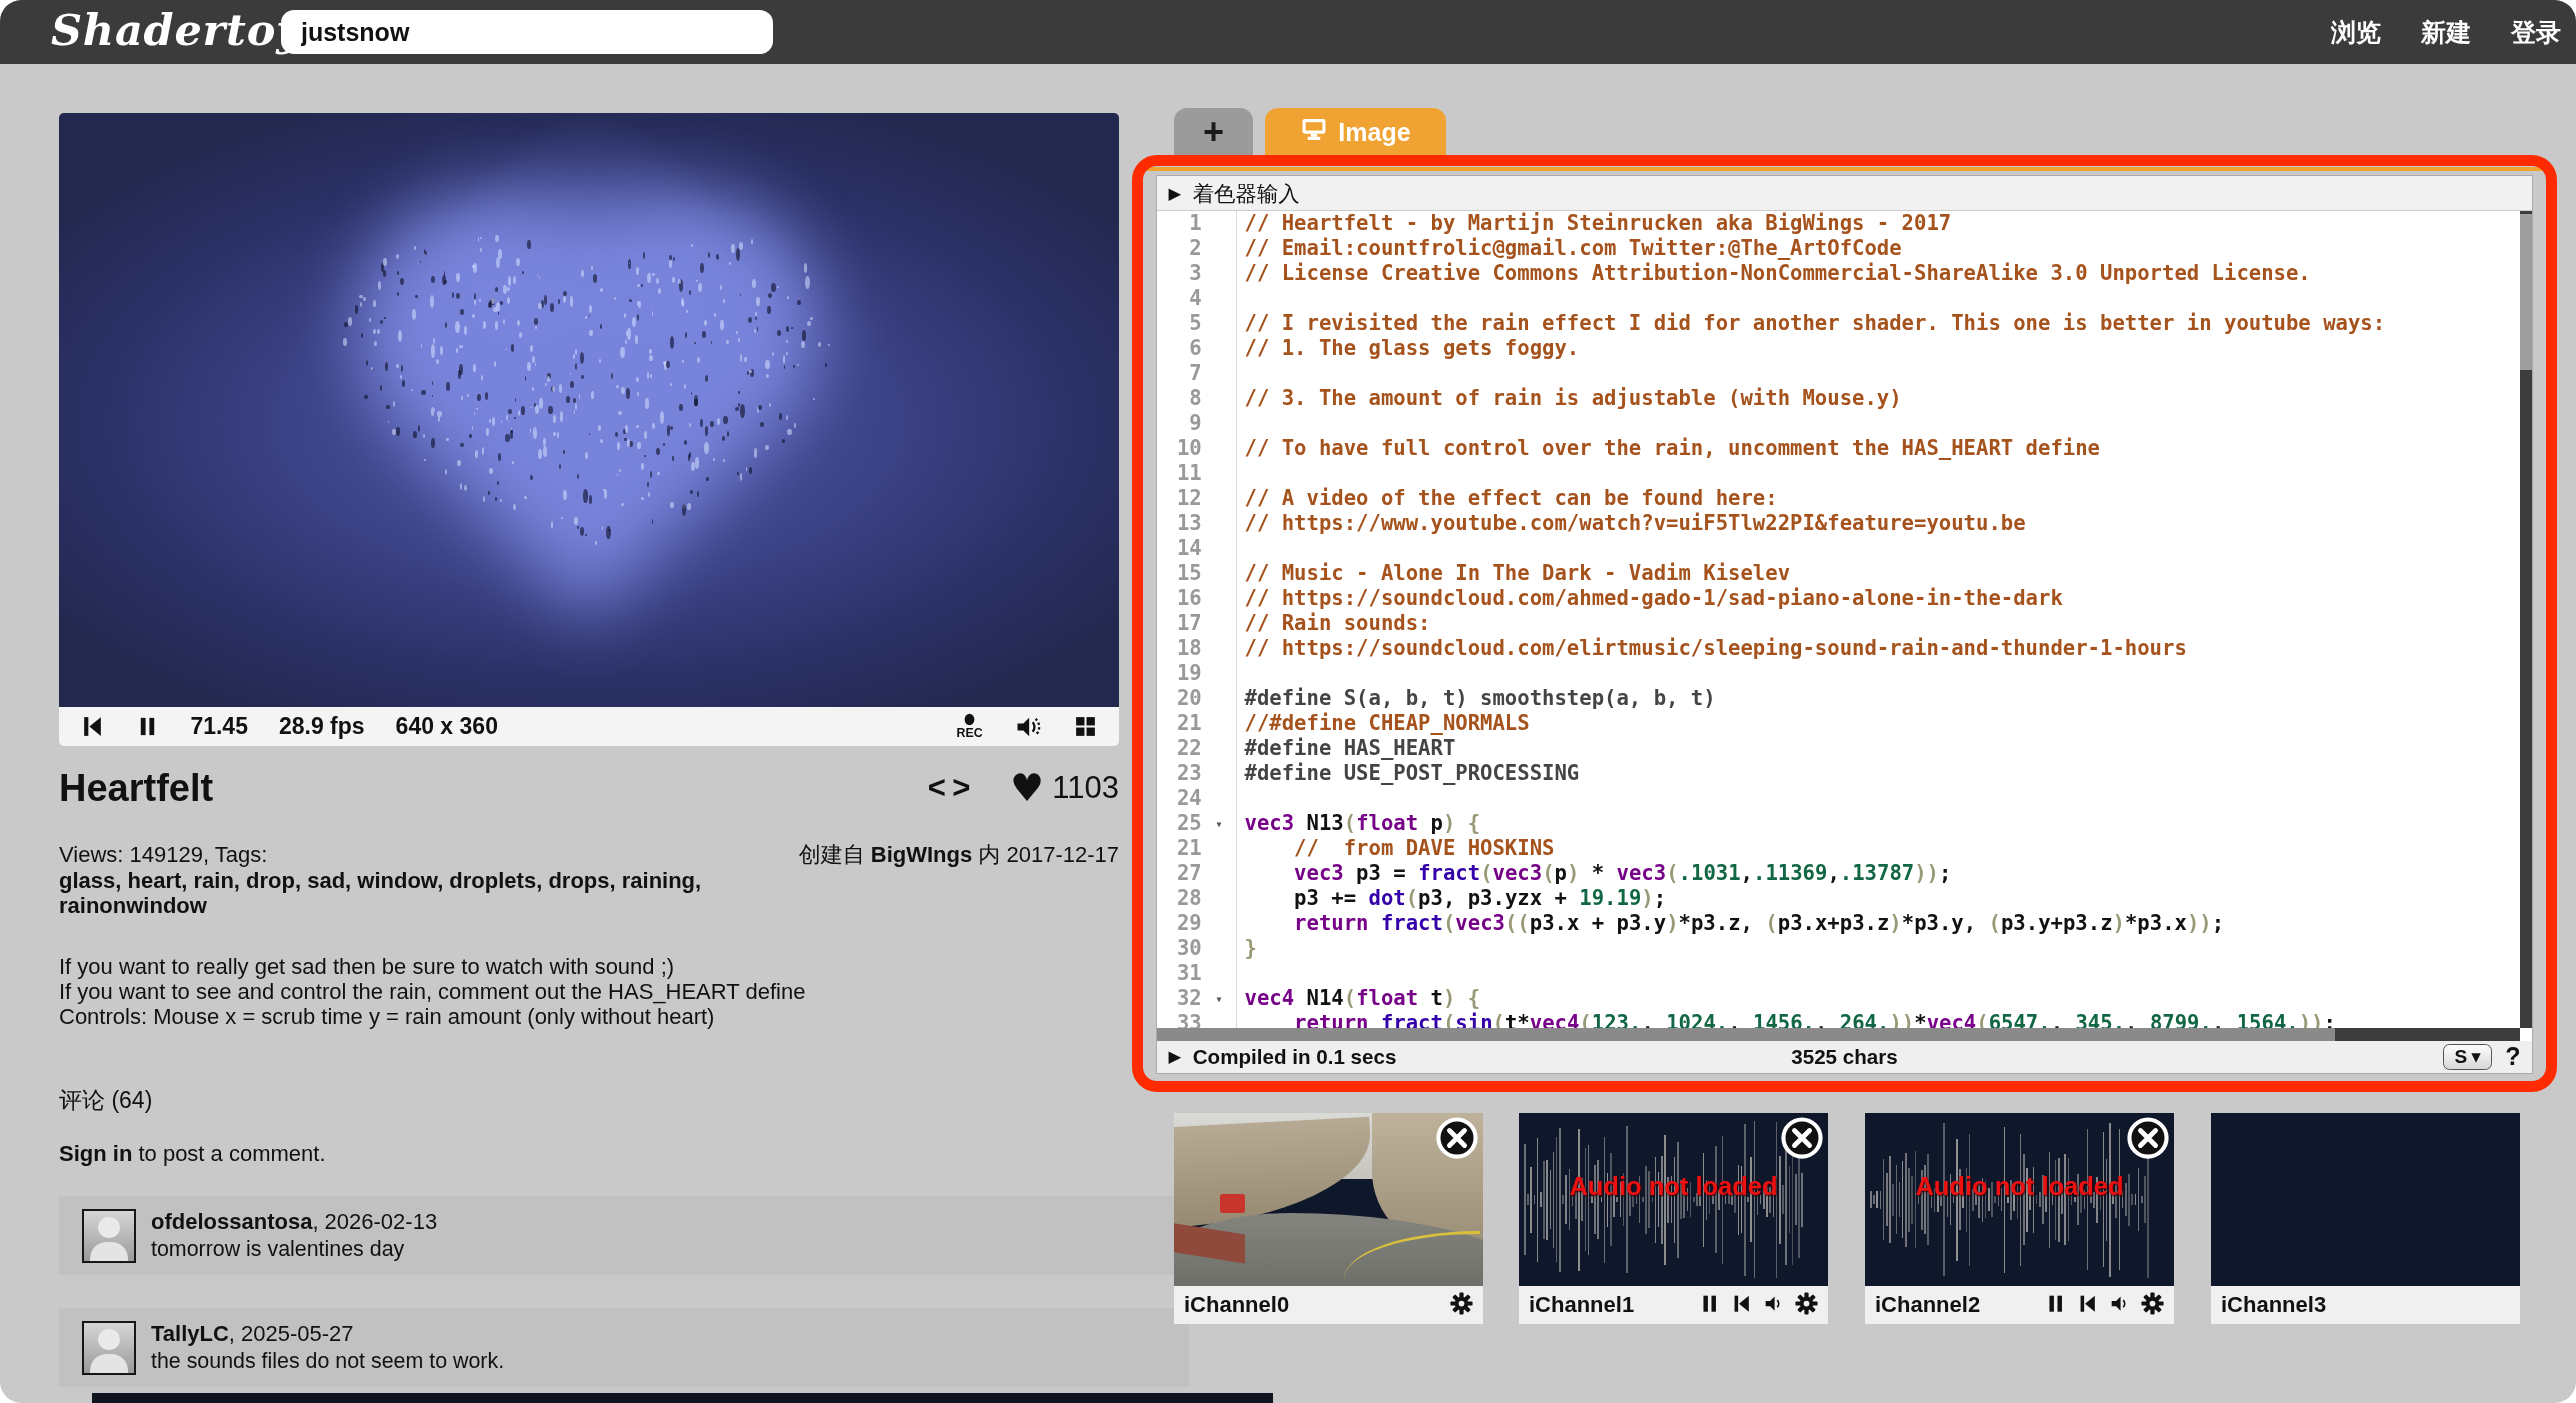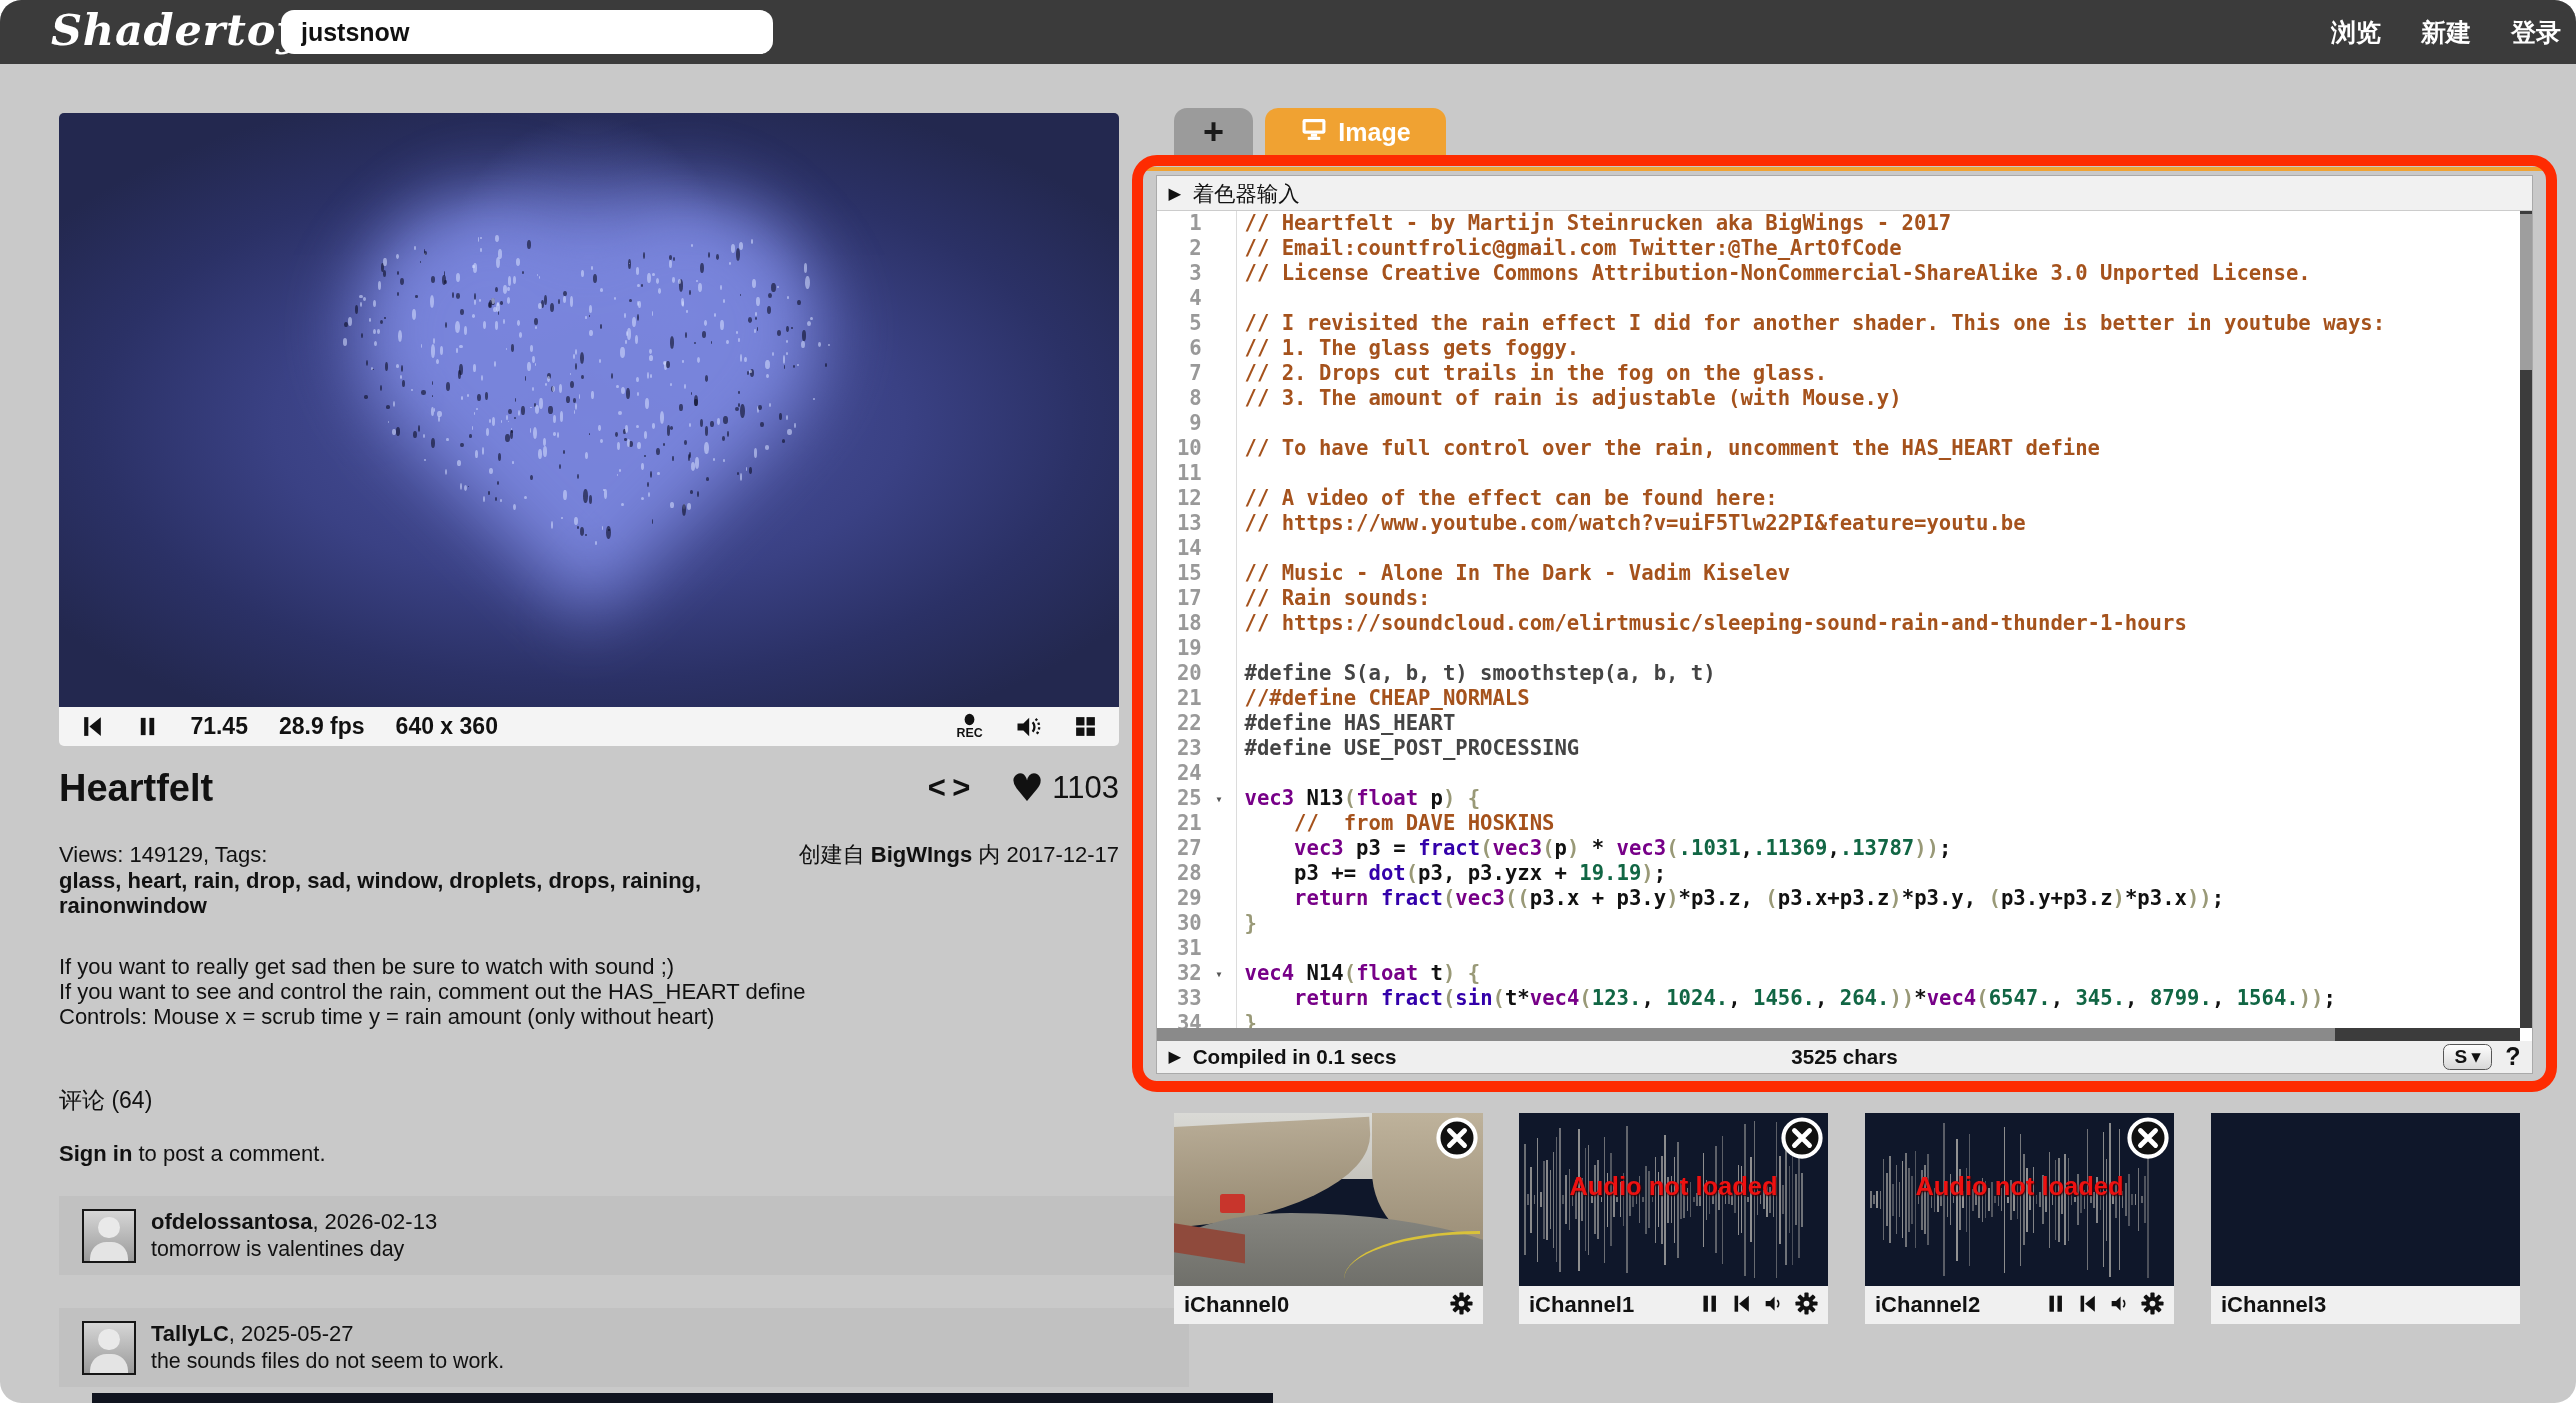--- a/index.html
+++ b/index.html
@@ -686,29 +686,30 @@
       <span class="tri">▶</span>
       <span>着色器输入</span>
     </div>
     <div class="ed-code">
         <div class="code-row"><span class="ln">1</span><span class="fold">▾</span><span class="cd"><span class="c">// Heartfelt - by Martijn Steinrucken aka BigWings - 2017</span></span></div>
         <div class="code-row"><span class="ln">2</span><span class="fold">▾</span><span class="cd"><span class="c">// Email:countfrolic@gmail.com Twitter:@The_ArtOfCode</span></span></div>
         <div class="code-row"><span class="ln">3</span><span class="fold">▾</span><span class="cd"><span class="c">// License Creative Commons Attribution-NonCommercial-ShareAlike 3.0 Unported License.</span></span></div>
         <div class="code-row"><span class="ln">4</span><span class="fold">▾</span><span class="cd"></span></div>
         <div class="code-row"><span class="ln">5</span><span class="fold">▾</span><span class="cd"><span class="c">// I revisited the rain effect I did for another shader. This one is better in youtube ways:</span></span></div>
         <div class="code-row"><span class="ln">6</span><span class="fold">▾</span><span class="cd"><span class="c">// 1. The glass gets foggy.</span></span></div>
-        <div class="code-row"><span class="ln">7</span><span class="fold">▾</span><span class="cd"><span class="c">// 2. Drops cut trails in the fog on the glass.</span></span></div>
+        <div class="code-row"><span class="ln">7</span><span class="fold">▾</span></div>
         <div class="code-row"><span class="ln">8</span><span class="fold">▾</span><span class="cd"><span class="c">// 3. The amount of rain is adjustable (with Mouse.y)</span></span></div>
         <div class="code-row"><span class="ln">9</span><span class="fold">▾</span><span class="cd"></span></div>
         <div class="code-row"><span class="ln">10</span><span class="fold">▾</span><span class="cd"><span class="c">// To have full control over the rain, uncomment the HAS_HEART define</span></span></div>
         <div class="code-row"><span class="ln">11</span><span class="fold">▾</span><span class="cd"></span></div>
         <div class="code-row"><span class="ln">12</span><span class="fold">▾</span><span class="cd"><span class="c">// A video of the effect can be found here:</span></span></div>
         <div class="code-row"><span class="ln">13</span><span class="fold">▾</span><span class="cd"><span class="c">// https://www.youtube.com/watch?v=uiF5Tlw22PI&amp;feature=youtu.be</span></span></div>
         <div class="code-row"><span class="ln">14</span><span class="fold">▾</span><span class="cd"></span></div>
         <div class="code-row"><span class="ln">15</span><span class="fold">▾</span><span class="cd"><span class="c">// Music - Alone In The Dark - Vadim Kiselev</span></span></div>
+        <div class="code-row"><span class="ln">16</span><span class="fold">▾</span><span class="cd"><span class="c">// https://soundcloud.com/ahmed-gado-1/sad-piano-alone-in-the-dark</span></span></div>
         <div class="code-row"><span class="ln">17</span><span class="fold">▾</span><span class="cd"><span class="c">// Rain sounds:</span></span></div>
         <div class="code-row"><span class="ln">18</span><span class="fold">▾</span><span class="cd"><span class="c">// https://soundcloud.com/elirtmusic/sleeping-sound-rain-and-thunder-1-hours</span></span></div>
         <div class="code-row"><span class="ln">19</span><span class="fold">▾</span><span class="cd"></span></div>
         <div class="code-row"><span class="ln">20</span><span class="fold">▾</span><span class="cd"><span class="m">#define S(a, b, t) smoothstep(a, b, t)</span></span></div>
         <div class="code-row"><span class="ln">21</span><span class="fold">▾</span><span class="cd"><span class="c">//#define CHEAP_NORMALS</span></span></div>
         <div class="code-row"><span class="ln">22</span><span class="fold">▾</span><span class="cd"><span class="m">#define HAS_HEART</span></span></div>
         <div class="code-row"><span class="ln">23</span><span class="fold">▾</span><span class="cd"><span class="m">#define USE_POST_PROCESSING</span></span></div>
         <div class="code-row"><span class="ln">24</span><span class="fold">▾</span><span class="cd"></span></div>
         <div class="code-row"><span class="ln">25</span><span class="fold on">▾</span><span class="cd"><span class="k">vec3</span> N13<span class="br">(</span><span class="k">float</span> p<span class="br">)</span> <span class="br">{</span></span></div>
         <div class="code-row"><span class="ln">21</span><span class="fold">▾</span><span class="cd"><span class="c">    //  from DAVE HOSKINS</span></span></div>

